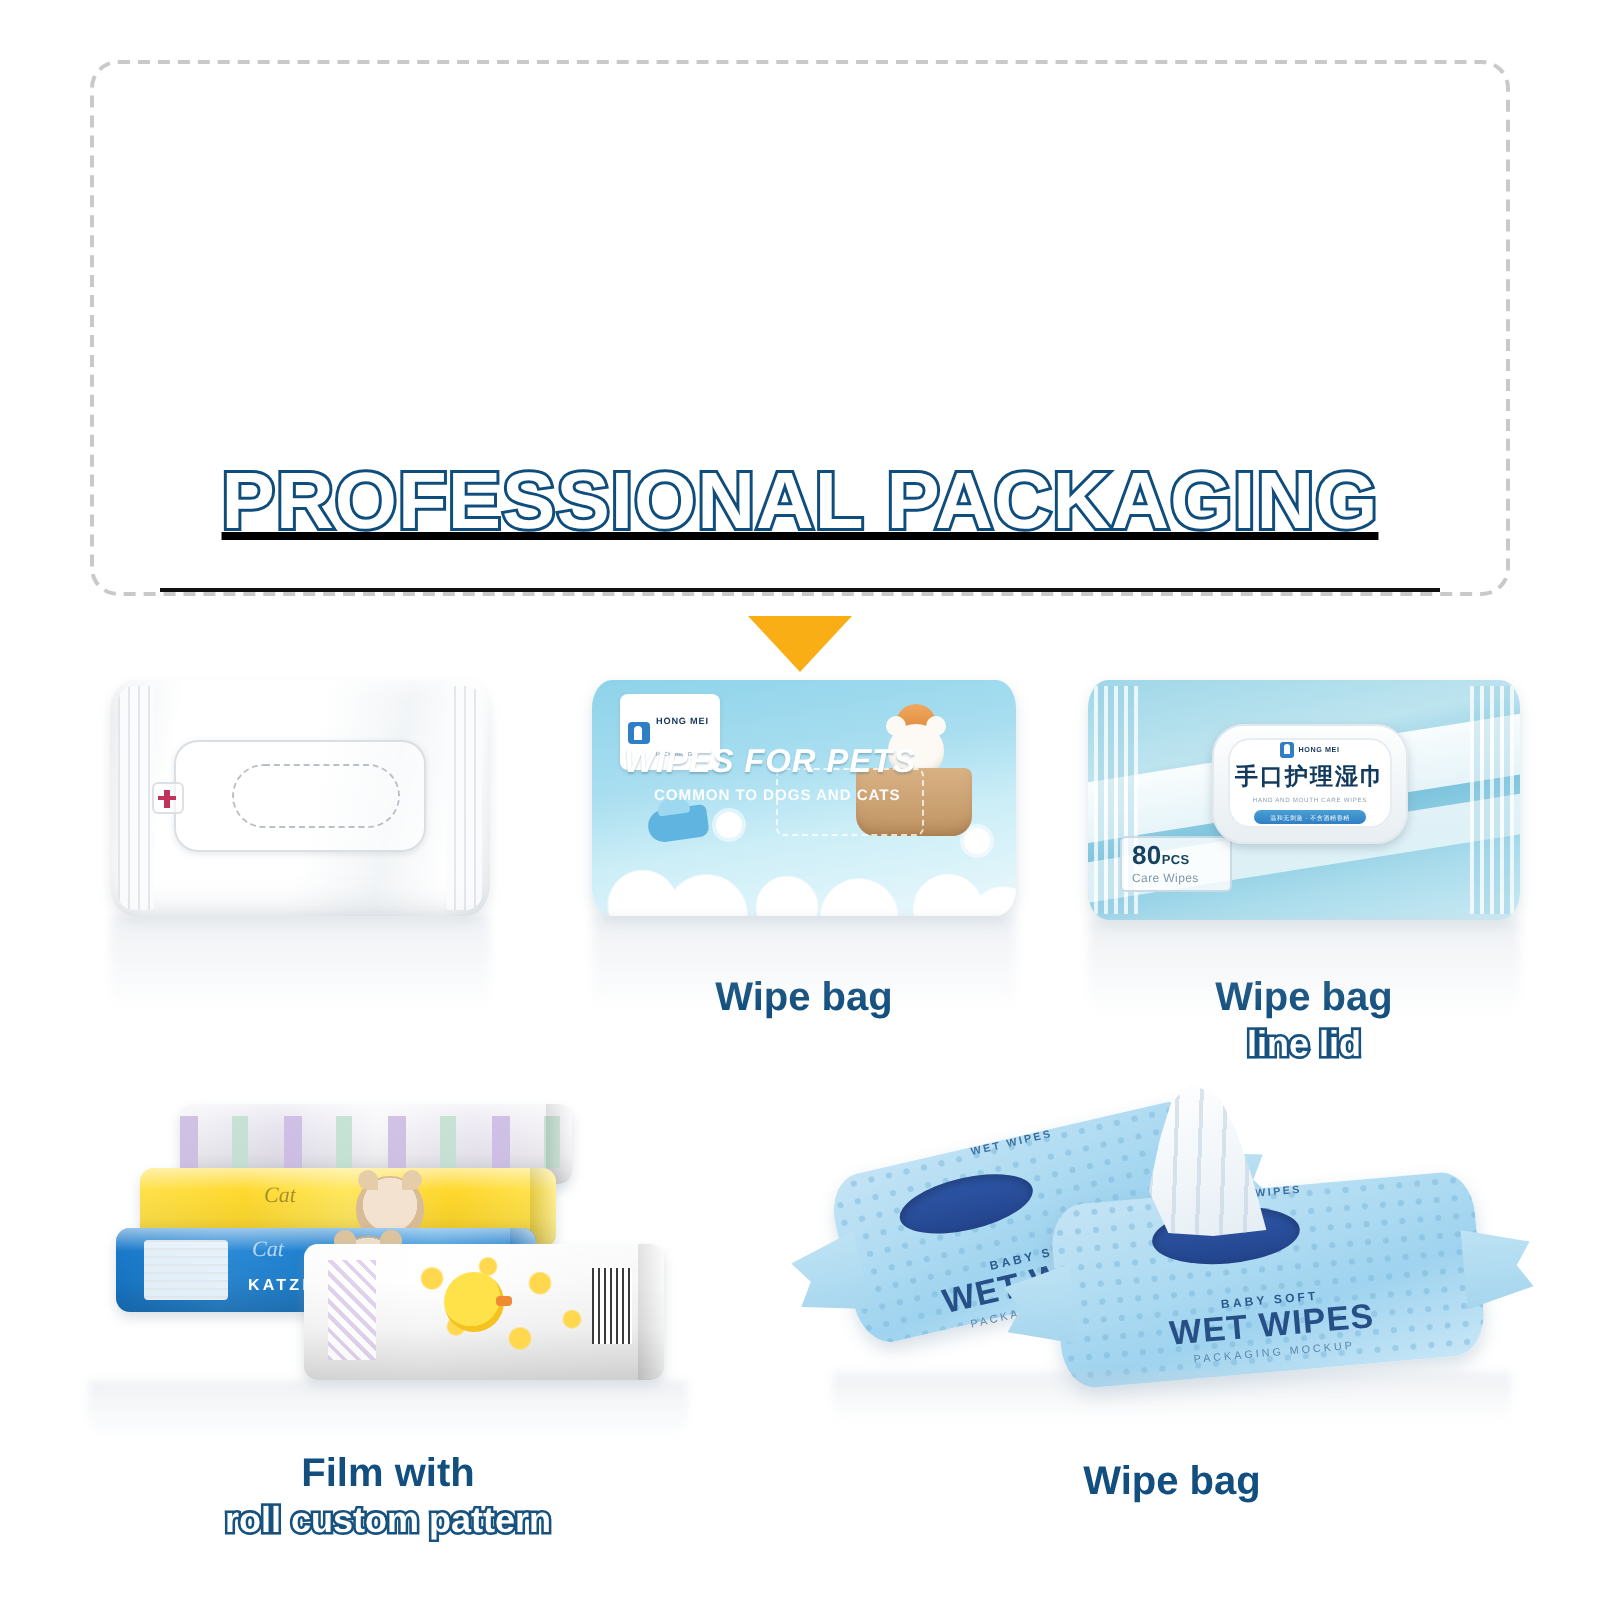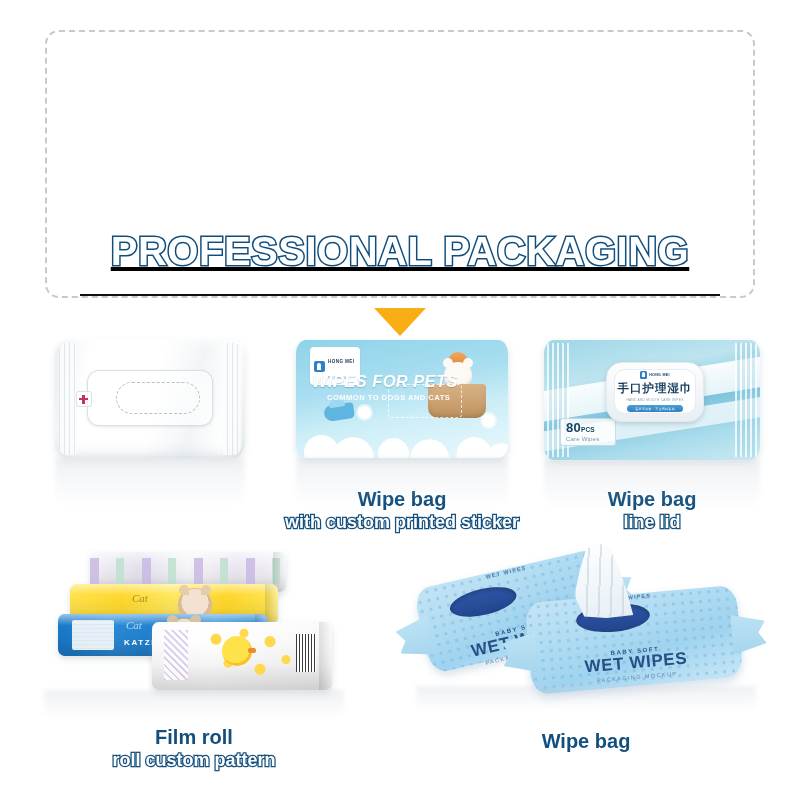--- a/index.html
+++ b/index.html
@@ -421,21 +421,20 @@
               <span class="l2">PACKAGING</span>
             </span>
           </div>
           <div class="p2-t1">WIPES FOR PETS</div>
           <div class="p2-t2">COMMON TO DOGS AND CATS</div>
         </div>
         <div class="reflect" style="top:118px;"></div>
       </div>
       <div class="cap" style="margin-top:28px;">
         <div class="cap-main">Wipe bag</div>
-        <div class="cap-sub">with custom printed sticker</div>
       </div>
     </div>
 
     <div class="cell" style="left:534px; top:0; width:236px;">
       <div class="art p3">
         <div class="p3-body">
           <div class="p3-swoosh"></div>
           <div class="p3-swoosh2"></div>
           <div class="p3-ribs"></div>
           <div class="p3-ribs r"></div>
@@ -487,21 +486,21 @@
         <div class="roll r4">
           <div class="lace"></div>
             <div class="ducks"></div>
             <div class="duck"></div>
           <div class="barcode"></div>
           <div class="roll-cap"></div>
         </div>
         <div class="reflect" style="top:142px; height:30px;"></div>
       </div>
       <div class="cap" style="margin-top:18px;">
-        <div class="cap-main">Film roll</div>
+        <div class="cap-main">Film with</div>
         <div class="cap-sub">roll custom pattern</div>
       </div>
     </div>
 
     <div class="cell" style="left:400px; top:0; width:372px;">
       <div class="art p5">
 
         <div class="w-bag" style="left:4px; top:20px; width:190px; height:86px; transform: rotate(-13deg);">
           <div class="w-dots"></div>
           <div class="w-wing-l"></div>

